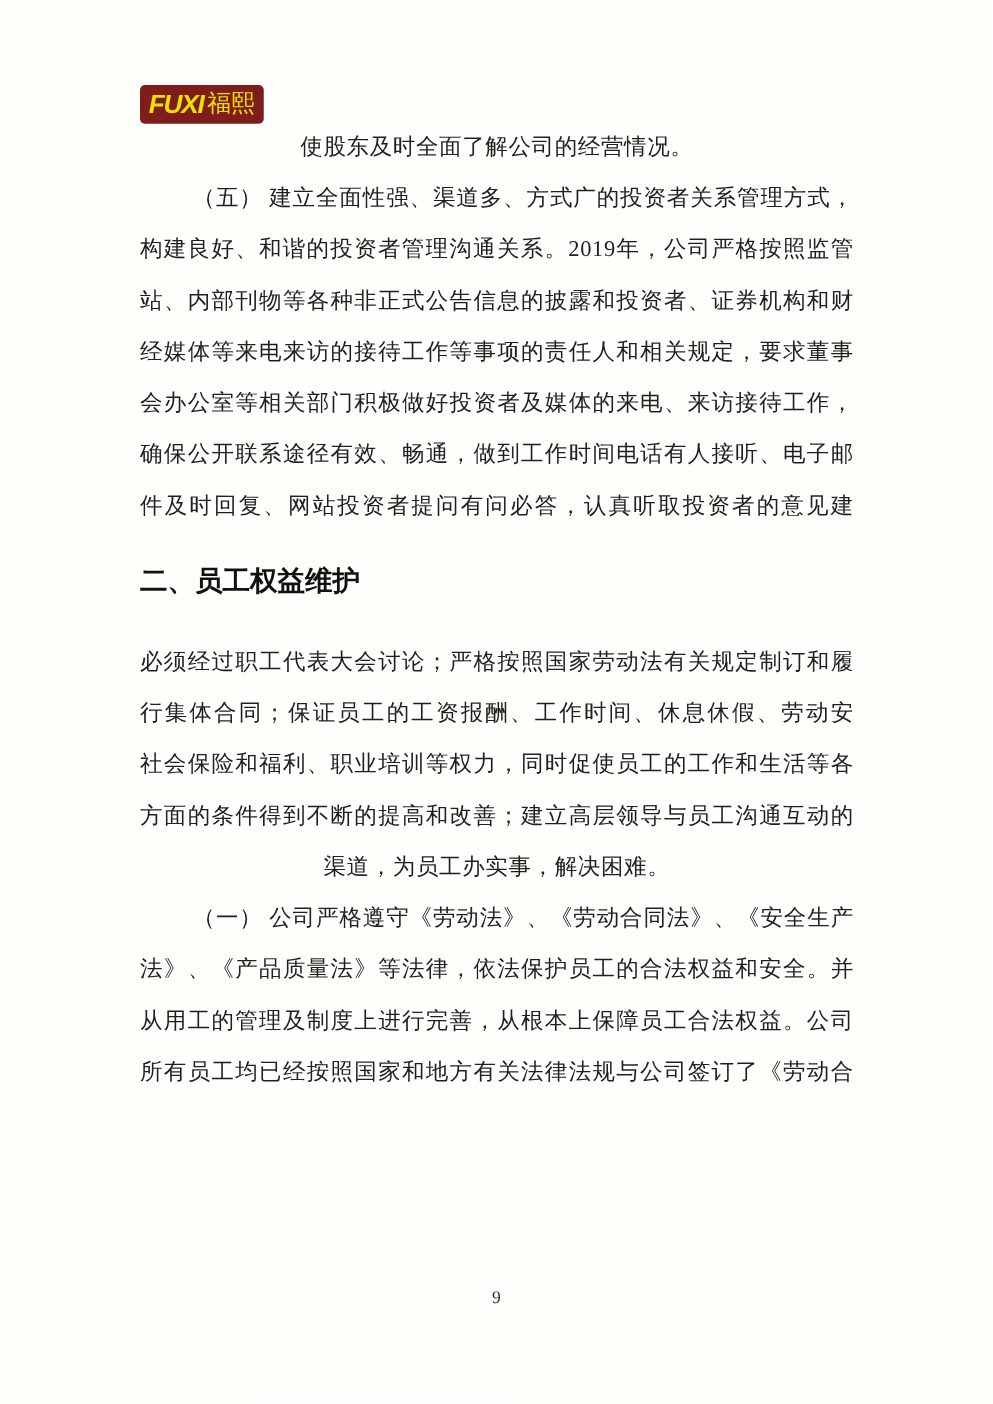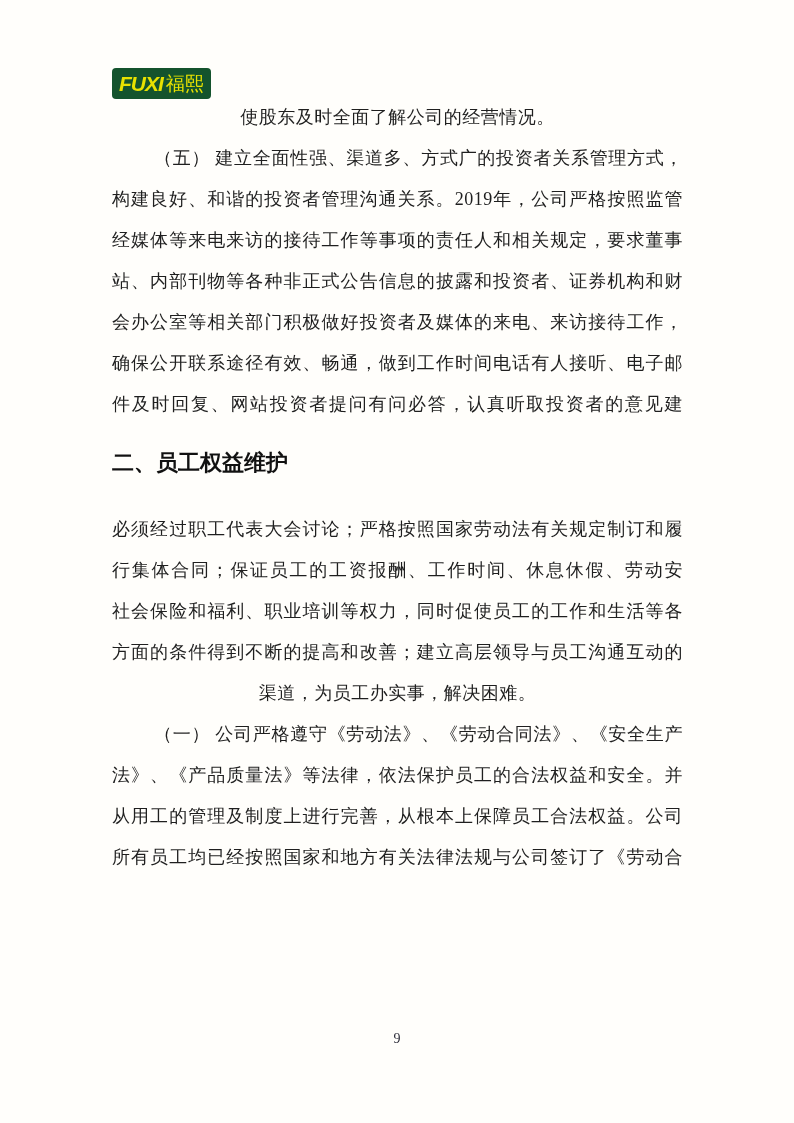--- a/index.html
+++ b/index.html
@@ -47,21 +47,21 @@
     letter-spacing:0.5px;
   }
   .line.just{
     text-align:justify;
     text-align-last:justify;
   }
   .line.indent{
     padding-left:42px;
   }
   .heading{
-    font-family:Liberation Mono, monospace;
+    font-family:Liberation Serif, serif;
     font-weight:bold;
     font-size:22px;
     color:#111111;
     line-height:40px;
     margin:20px 0 24px 0;
   }
   .footer{
     position:absolute;left:0;top:1024px;width:100%;
     text-align:center;
     line-height:28px;
@@ -70,32 +70,32 @@
     font-family:"Liberation Serif","DejaVu Serif",serif;
     font-size:14px;
     color:#2d2d3a;
   }
 </style>
 </head>
 <body>
 
 <div class="page" style="background: rgb(255, 254, 251); color: rgb(31, 31, 31);">
 
-  <div class="logo" style="background: #14532d;">
+  <div class="logo" style="background: #7f1d1d;">
     <span class="logo-latin" style="color: rgb(232, 226, 0);">FUXI</span>
     <span class="logo-cjk" style="color: rgb(232, 226, 0);">福熙</span>
   </div>
 
   <div class="content">
     <div id="block-investor">
         <div class="line">使股东及时全面了解公司的经营情况。</div>
         <div class="line indent just">（五） 建立全面性强、渠道多、方式广的投资者关系管理方式，</div>
         <div class="line just">构建良好、和谐的投资者管理沟通关系。2019年，公司严格按照监管</div>
+        <div class="line just">站、内部刊物等各种非正式公告信息的披露和投资者、证券机构和财</div>
         <div class="line just">经媒体等来电来访的接待工作等事项的责任人和相关规定，要求董事</div>
-        <div class="line just">站、内部刊物等各种非正式公告信息的披露和投资者、证券机构和财</div>
         <div class="line just">会办公室等相关部门积极做好投资者及媒体的来电、来访接待工作，</div>
         <div class="line just">确保公开联系途径有效、畅通，做到工作时间电话有人接听、电子邮</div>
         <div class="line just">件及时回复、网站投资者提问有问必答，认真听取投资者的意见建议，</div>
       </div>
     <div class="heading">二、员工权益维护</div>
     <div id="block-employee">
         <div class="line just">必须经过职工代表大会讨论；严格按照国家劳动法有关规定制订和履</div>
         <div class="line just">行集体合同；保证员工的工资报酬、工作时间、休息休假、劳动安全、</div>
         <div class="line just">社会保险和福利、职业培训等权力，同时促使员工的工作和生活等各</div>
         <div class="line just">方面的条件得到不断的提高和改善；建立高层领导与员工沟通互动的</div>

